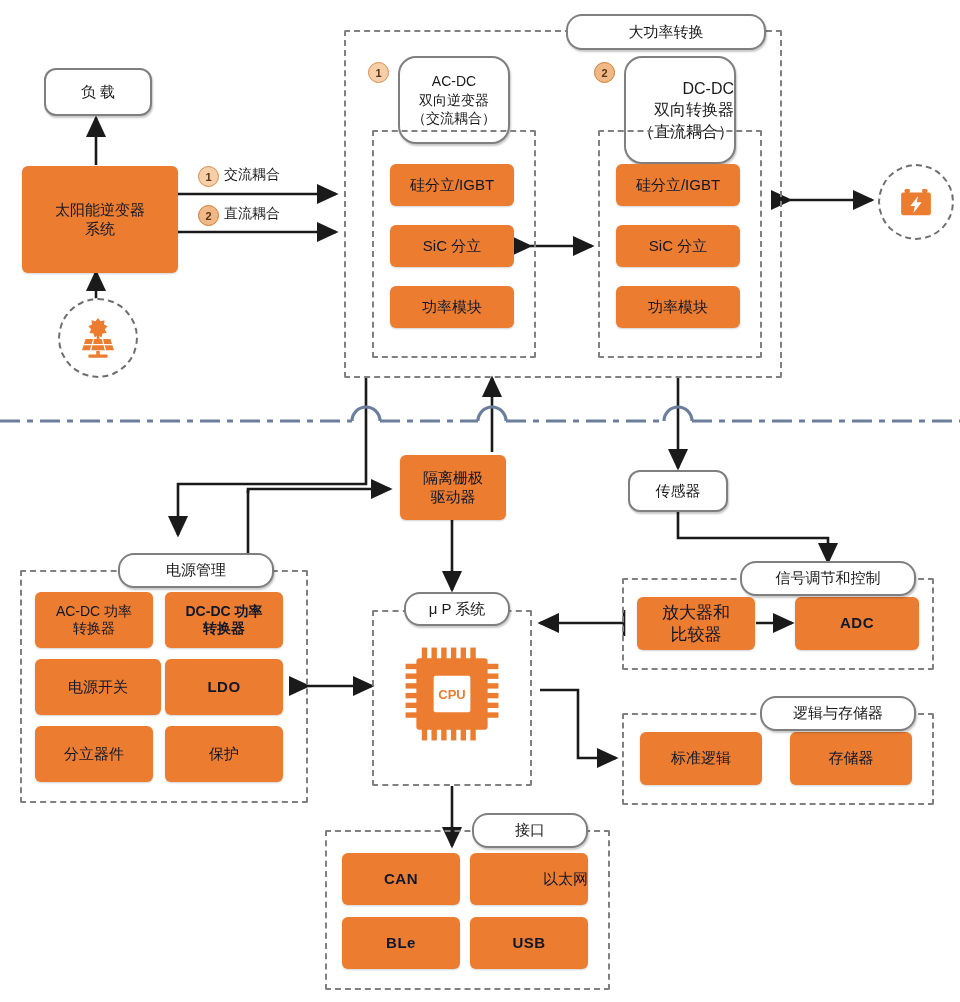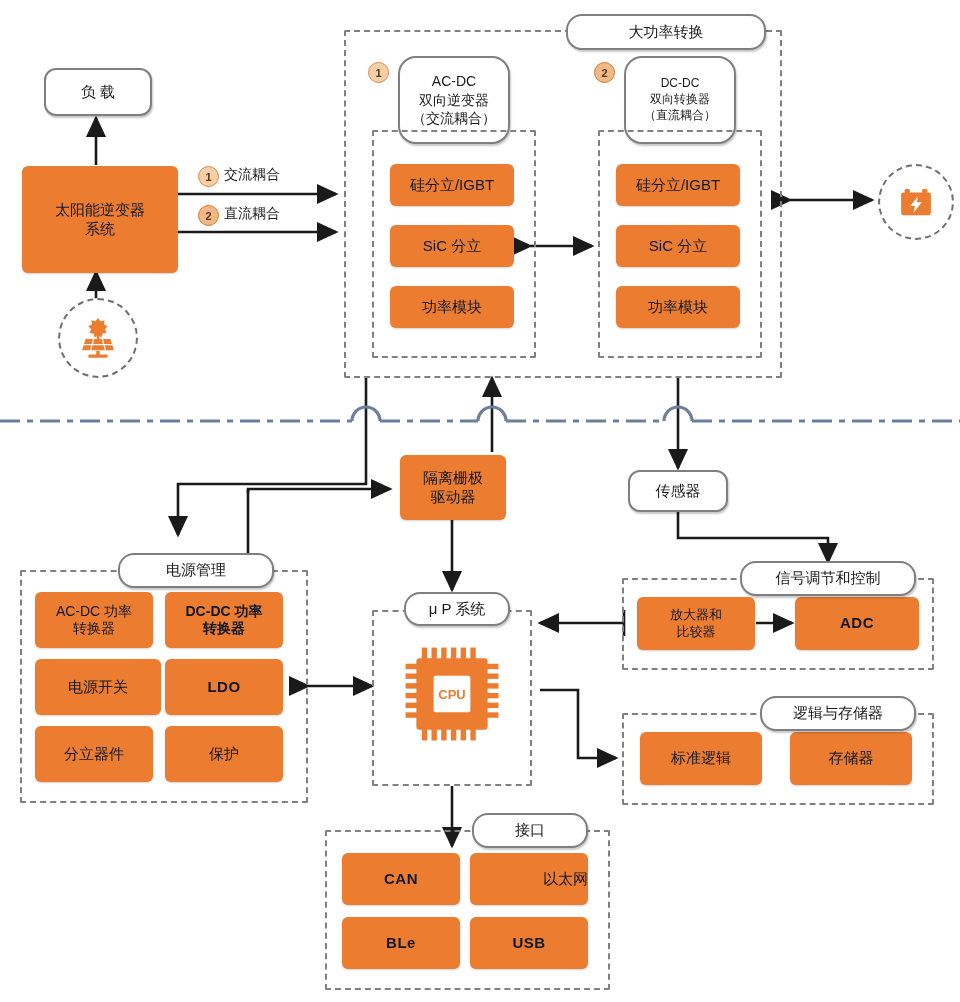--- a/index.html
+++ b/index.html
@@ -227,21 +227,21 @@
   <div class="node orange" style="left:390px;top:225px;width:124px;height:42px;">
     <span>SiC 分立</span>
   </div>
   <div class="node orange" style="left:390px;top:286px;width:124px;height:42px;">
     <span>功率模块</span>
   </div>
 
   <div class="badge b2" style="left:594px;top:62px;">
     <span>2</span>
   </div>
-  <div class="node pill round" style="left:624px;top:56px;width:112px;height:88px;flex-direction:column;font-size:12px;line-height:1.32;">
+  <div class="node pill round" style="left:624px;top:56px;width:112px;height:108px;flex-direction:column;font-size:16px;line-height:1.32;align-items:flex-end;">
     <span>DC-DC</span>
     <span>双向转换器</span>
     <span>（直流耦合）</span>
   </div>
   <div class="node group" style="left:598px;top:130px;width:164px;height:228px;"></div>
   <div class="node orange" style="left:616px;top:164px;width:124px;height:42px;">
     <span>硅分立/IGBT</span>
   </div>
   <div class="node orange" style="left:616px;top:225px;width:124px;height:42px;">
     <span>SiC 分立</span>
@@ -331,21 +331,21 @@
       </g>
       <rect x="33" y="33" width="34" height="34" rx="2" fill="#ffffff"></rect>
       <text x="50" y="55" text-anchor="middle" font-family="Liberation Sans, sans-serif" font-size="12" font-weight="bold" fill="#ec7c30">CPU</text>
     </svg>
   </div>
 
   <div class="node group" style="left:622px;top:578px;width:312px;height:92px;"></div>
   <div class="group-title" style="left:740px;top:561px;width:172px;height:31px;">
     <span>信号调节和控制</span>
   </div>
-  <div class="node orange" style="left:637px;top:597px;width:118px;height:53px;flex-direction:column;font-size:13px;">
+  <div class="node orange" style="left:637px;top:597px;width:118px;height:53px;flex-direction:column;font-size:17px;">
     <span>放大器和</span>
     <span>比较器</span>
   </div>
   <div class="node orange bold" style="left:795px;top:597px;width:124px;height:53px;">
     <span>ADC</span>
   </div>
 
   <div class="node group" style="left:622px;top:713px;width:312px;height:92px;"></div>
   <div class="group-title" style="left:760px;top:696px;width:152px;height:31px;">
     <span>逻辑与存储器</span>

